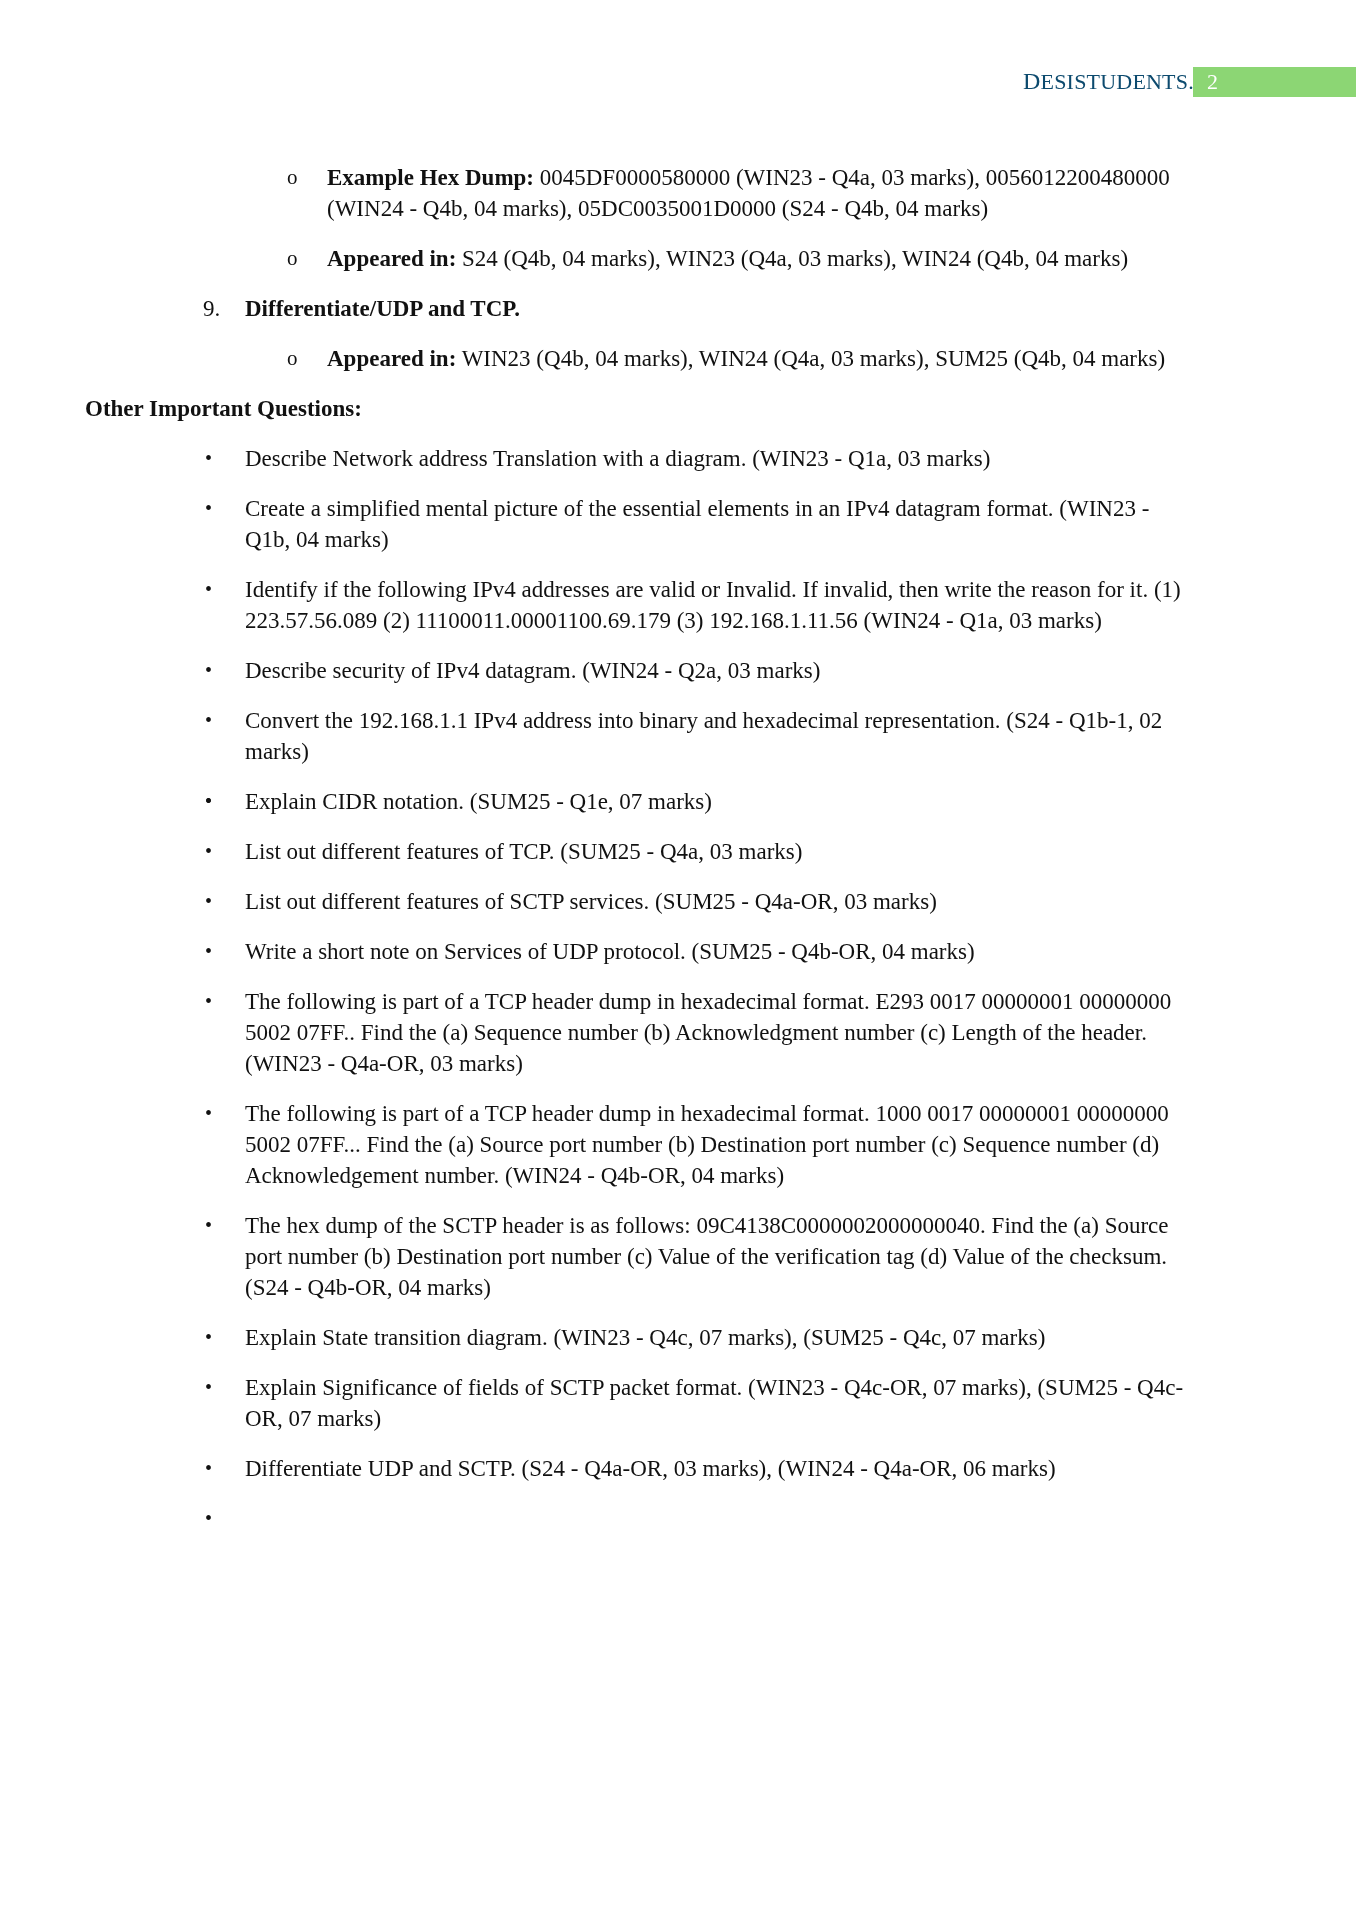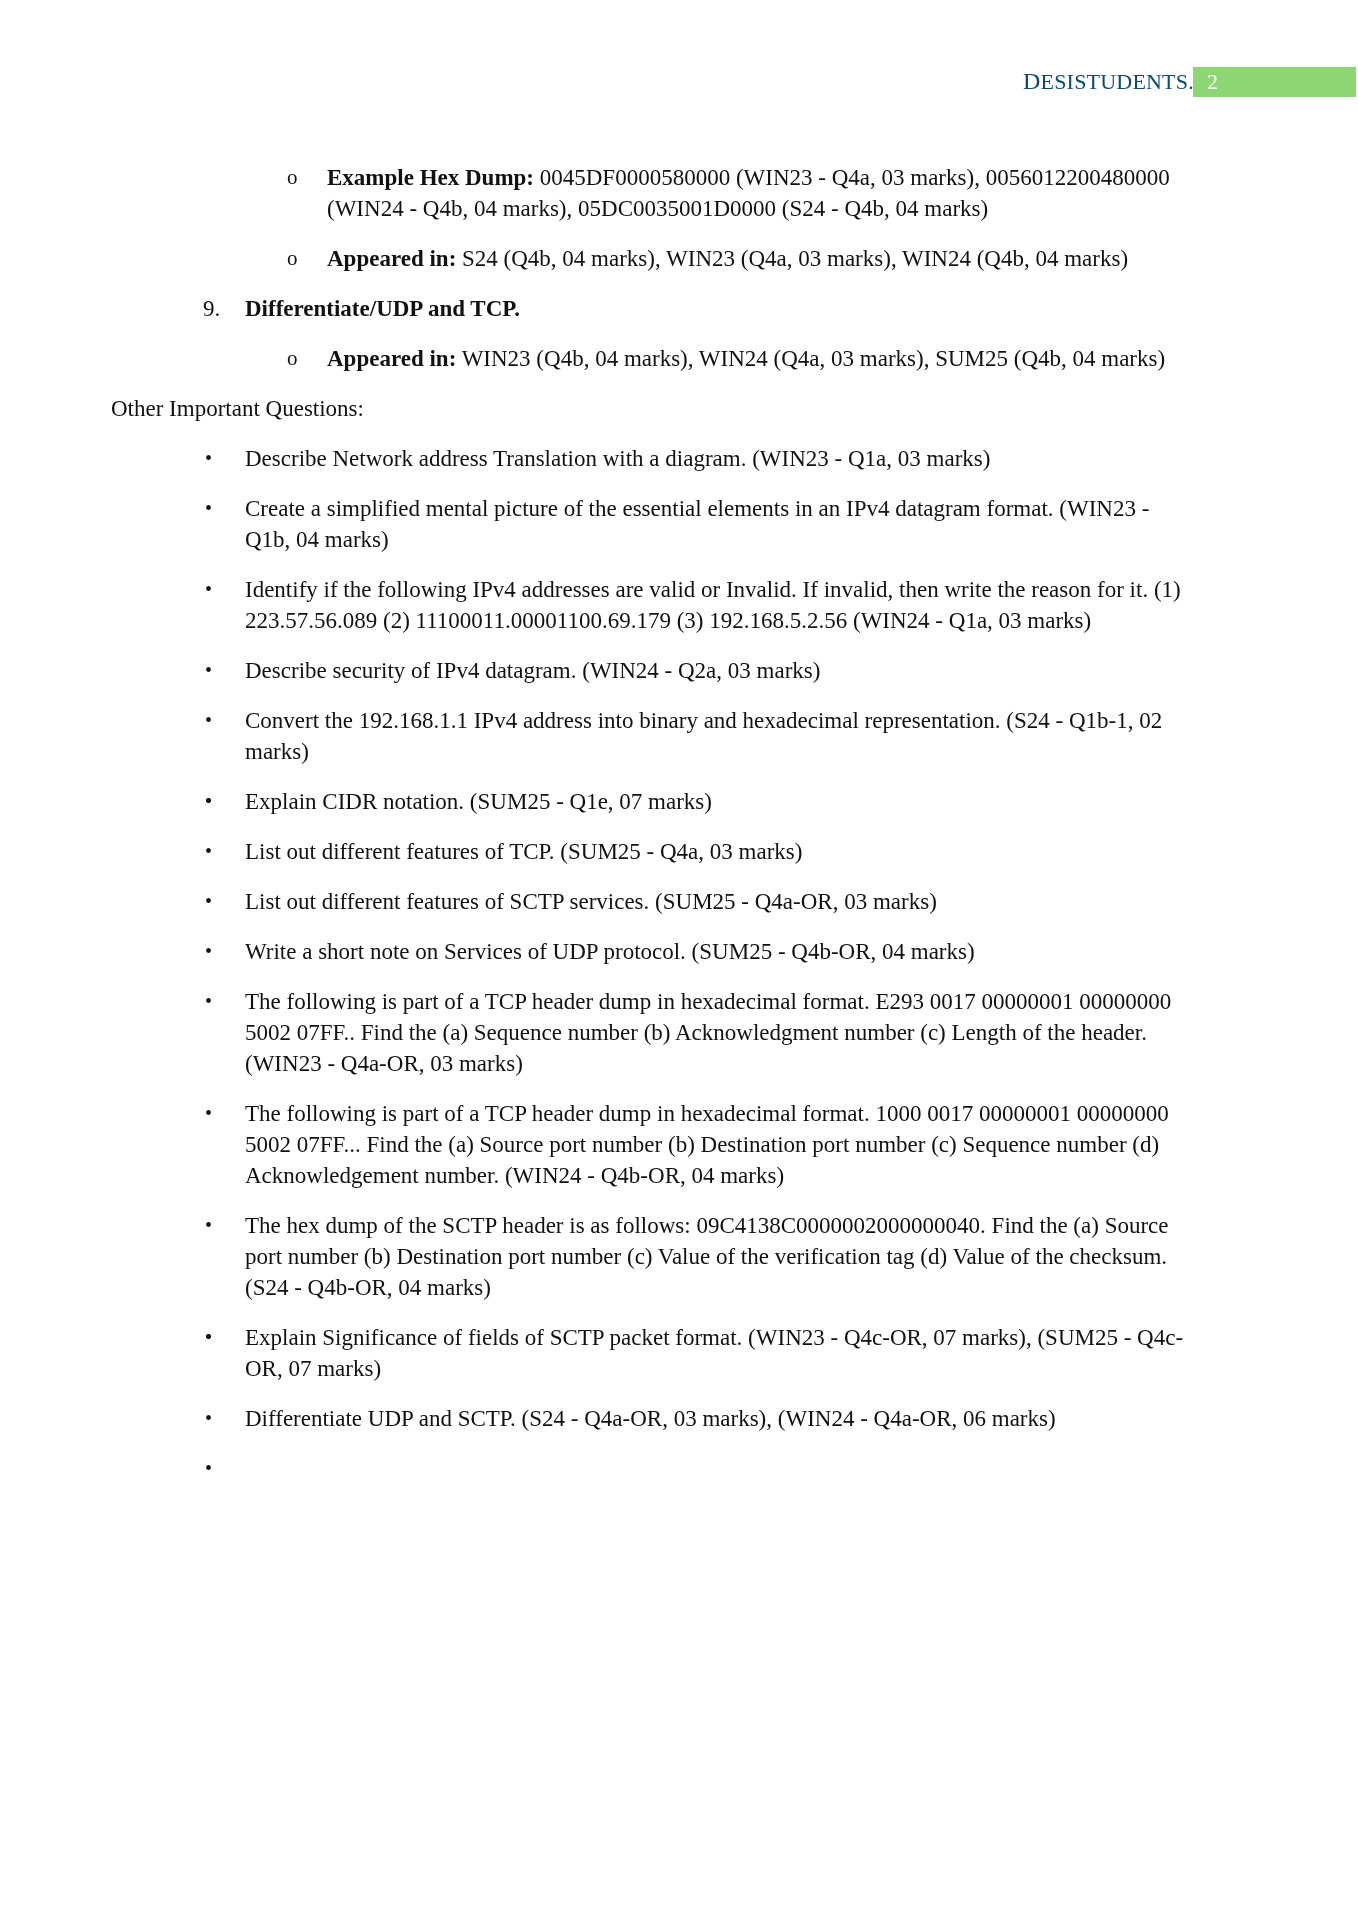--- a/index.html
+++ b/index.html
@@ -64,22 +64,22 @@
       width: 900px;
       margin-bottom: 19px;
       font-weight: bold;
     }
     .num-item .num {
       position: absolute;
       left: -42px;
       font-weight: normal;
     }
     .section-heading {
-      margin-left: 111px;
-      font-weight: normal;
+      margin-left: 85px;
+      font-weight: bold;
       margin-bottom: 19px;
     }
     .bullet-item {
       position: relative;
       margin-left: 245px;
       width: 940px;
       margin-bottom: 19px;
     }
     .bullet-item .dot {
       position: absolute;
@@ -115,30 +115,30 @@
   <div class="sub-item">
     <span class="marker">o</span>
     <b>Appeared in:</b><span> WIN23 (Q4b, 04 marks), WIN24 (Q4a, 03 marks), SUM25 (Q4b, 04 marks)</span>
   </div>
 
   <div class="section-heading">Other Important Questions:</div>
 
   <div id="other-list">
       <div class="bullet-item"><span class="dot">•</span><span>Describe Network address Translation with a diagram. (WIN23 - Q1a, 03 marks)</span></div>
       <div class="bullet-item"><span class="dot">•</span><span>Create a simplified mental picture of the essential elements in an IPv4 datagram format. (WIN23 - Q1b, 04 marks)</span></div>
-      <div class="bullet-item"><span class="dot">•</span><span>Identify if the following IPv4 addresses are valid or Invalid. If invalid, then write the reason for it. (1) 223.57.56.089 (2) 11100011.00001100.69.179 (3) 192.168.5.2.56 (WIN24 - Q1a, 03 marks)</span></div>
+      <div class="bullet-item"><span class="dot">•</span><span>Identify if the following IPv4 addresses are valid or Invalid. If invalid, then write the reason for it. (1) 223.57.56.089 (2) 11100011.00001100.69.179 (3) 192.168.1.11.56 (WIN24 - Q1a, 03 marks)</span></div>
       <div class="bullet-item"><span class="dot">•</span><span>Describe security of IPv4 datagram. (WIN24 - Q2a, 03 marks)</span></div>
       <div class="bullet-item"><span class="dot">•</span><span>Convert the 192.168.1.1 IPv4 address into binary and hexadecimal representation. (S24 - Q1b-1, 02 marks)</span></div>
       <div class="bullet-item"><span class="dot">•</span></div>
       <div class="bullet-item"><span class="dot">•</span><span>Explain CIDR notation. (SUM25 - Q1e, 07 marks)</span></div>
       <div class="bullet-item"><span class="dot">•</span><span>List out different features of TCP. (SUM25 - Q4a, 03 marks)</span></div>
       <div class="bullet-item"><span class="dot">•</span><span>List out different features of SCTP services. (SUM25 - Q4a-OR, 03 marks)</span></div>
       <div class="bullet-item"><span class="dot">•</span><span>Write a short note on Services of UDP protocol. (SUM25 - Q4b-OR, 04 marks)</span></div>
       <div class="bullet-item"><span class="dot">•</span><span>The following is part of a TCP header dump in hexadecimal format. E293 0017 00000001 00000000 5002 07FF.. Find the (a) Sequence number (b) Acknowledgment number (c) Length of the header. (WIN23 - Q4a-OR, 03 marks)</span></div>
       <div class="bullet-item"><span class="dot">•</span><span>The following is part of a TCP header dump in hexadecimal format. 1000 0017 00000001 00000000 5002 07FF... Find the (a) Source port number (b) Destination port number (c) Sequence number (d) Acknowledgement number. (WIN24 - Q4b-OR, 04 marks)</span></div>
       <div class="bullet-item"><span class="dot">•</span><span>The hex dump of the SCTP header is as follows: 09C4138C0000002000000040. Find the (a) Source port number (b) Destination port number (c) Value of the verification tag (d) Value of the checksum. (S24 - Q4b-OR, 04 marks)</span></div>
-      <div class="bullet-item"><span class="dot">•</span></div>
+      <div class="bullet-item"><span class="dot">•</span><span>Explain State transition diagram. (WIN23 - Q4c, 07 marks), (SUM25 - Q4c, 07 marks)</span></div>
       <div class="bullet-item"><span class="dot">•</span><span>Explain Significance of fields of SCTP packet format. (WIN23 - Q4c-OR, 07 marks), (SUM25 - Q4c-OR, 07 marks)</span></div>
       <div class="bullet-item"><span class="dot">•</span><span>Differentiate UDP and SCTP. (S24 - Q4a-OR, 03 marks), (WIN24 - Q4a-OR, 06 marks)</span></div>
       <div class="bullet-item"><span class="dot">•</span></div>
     </div>
 
 </div>
 
 </body></html>

